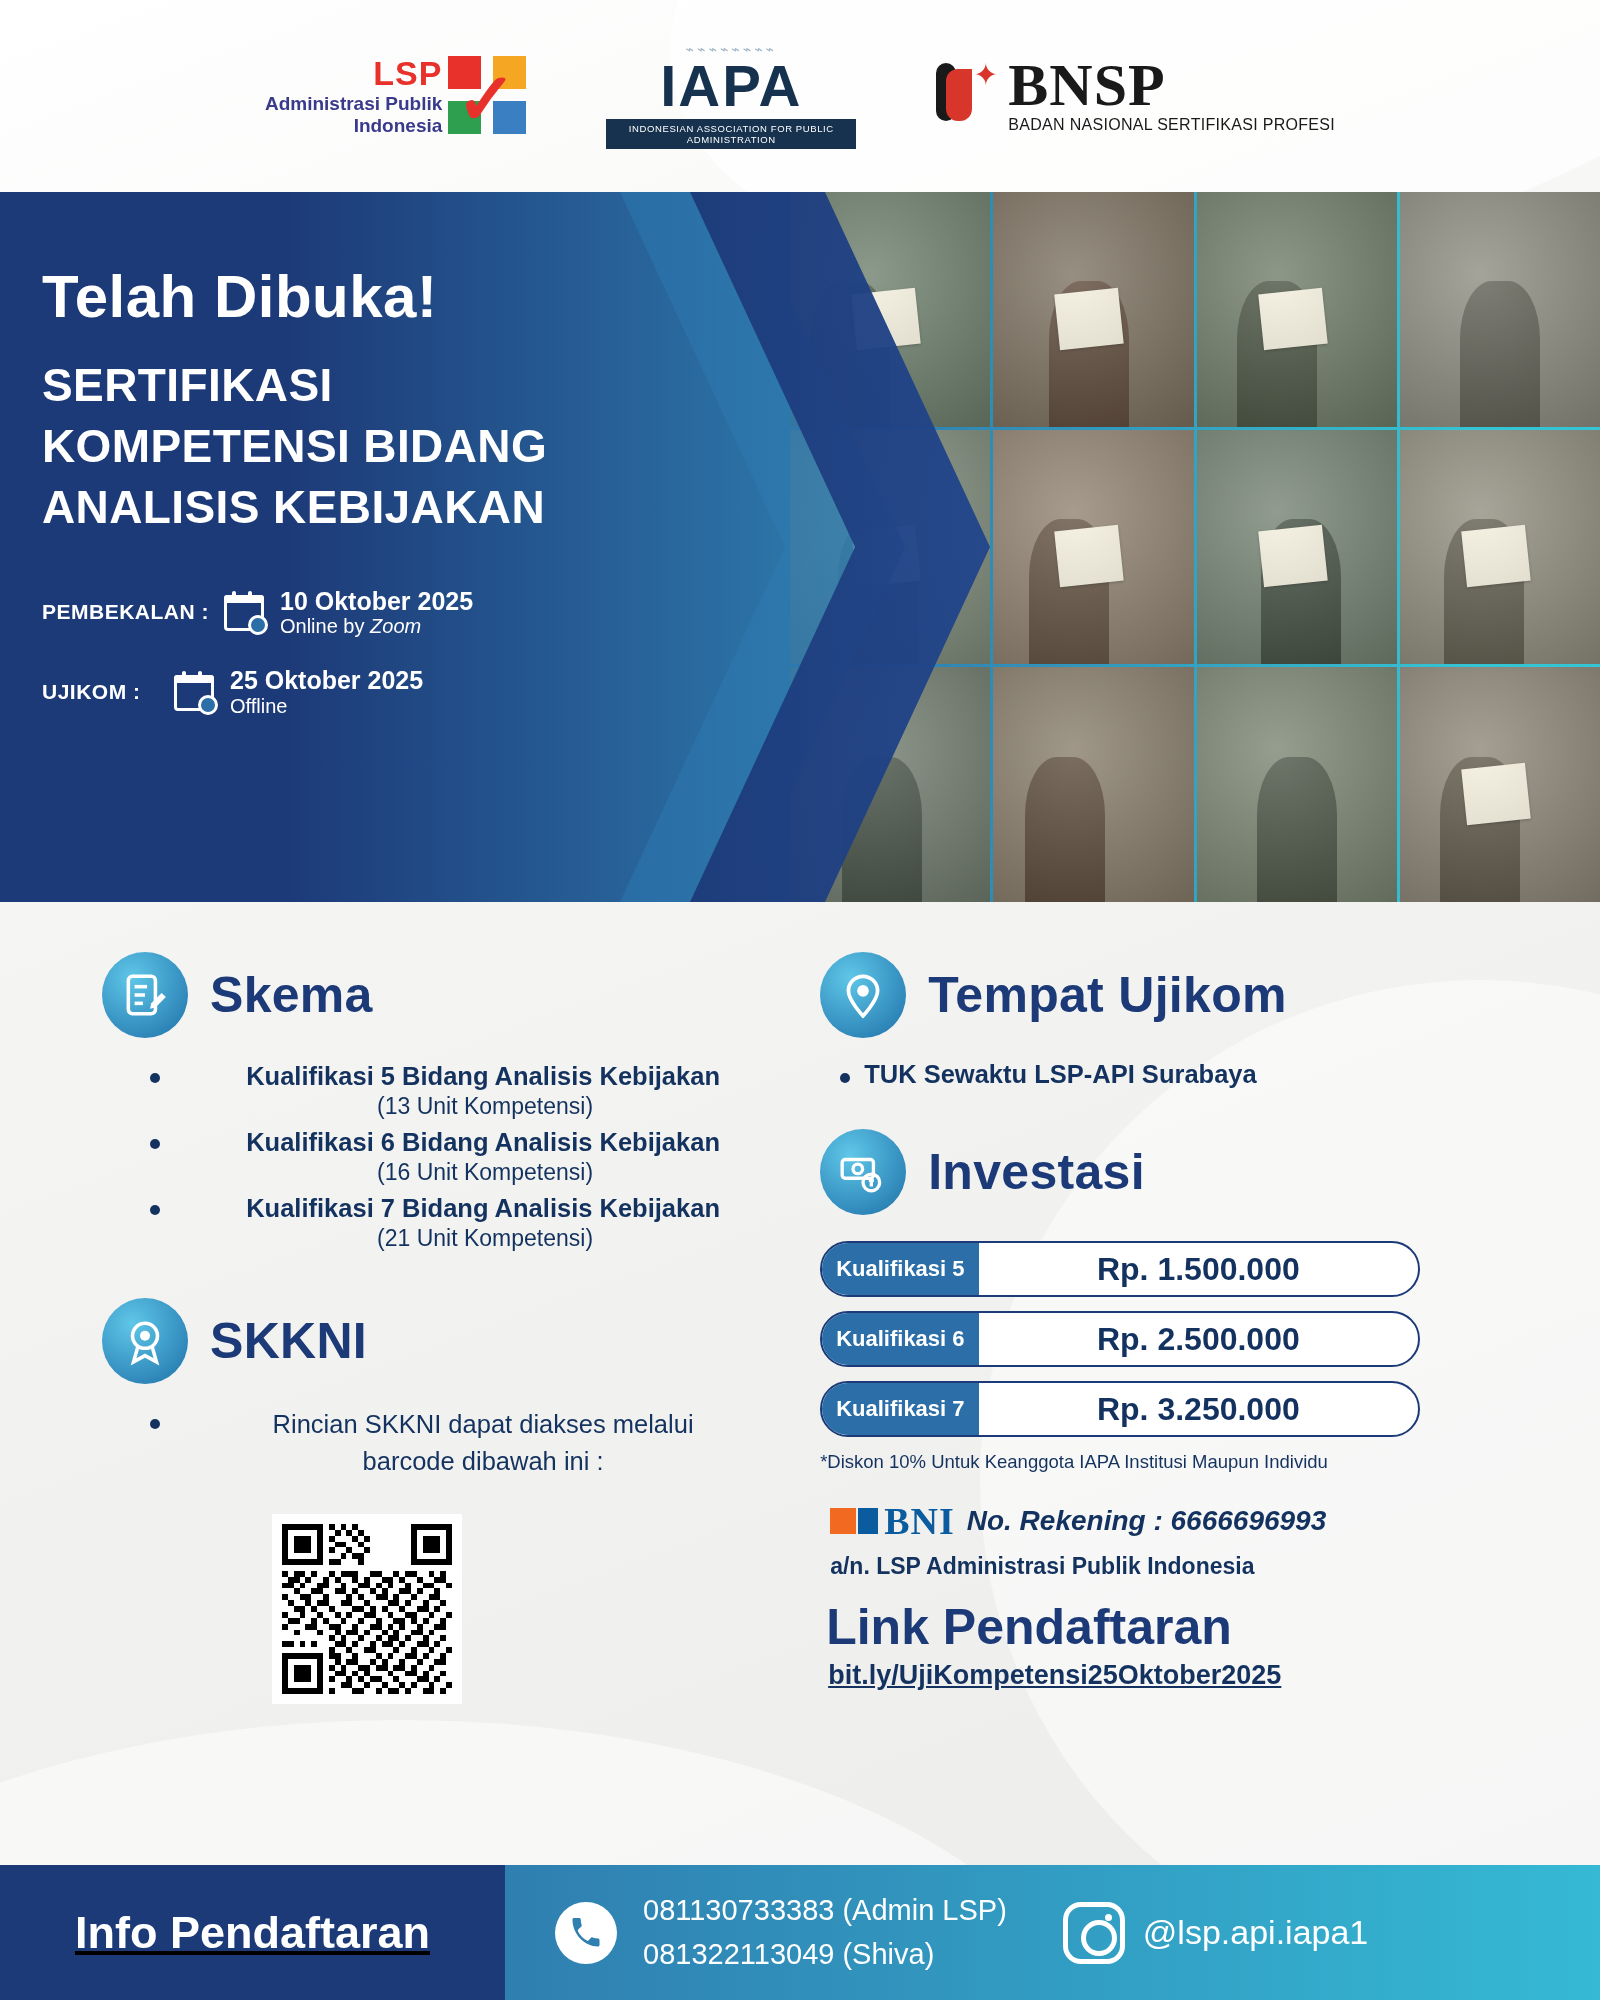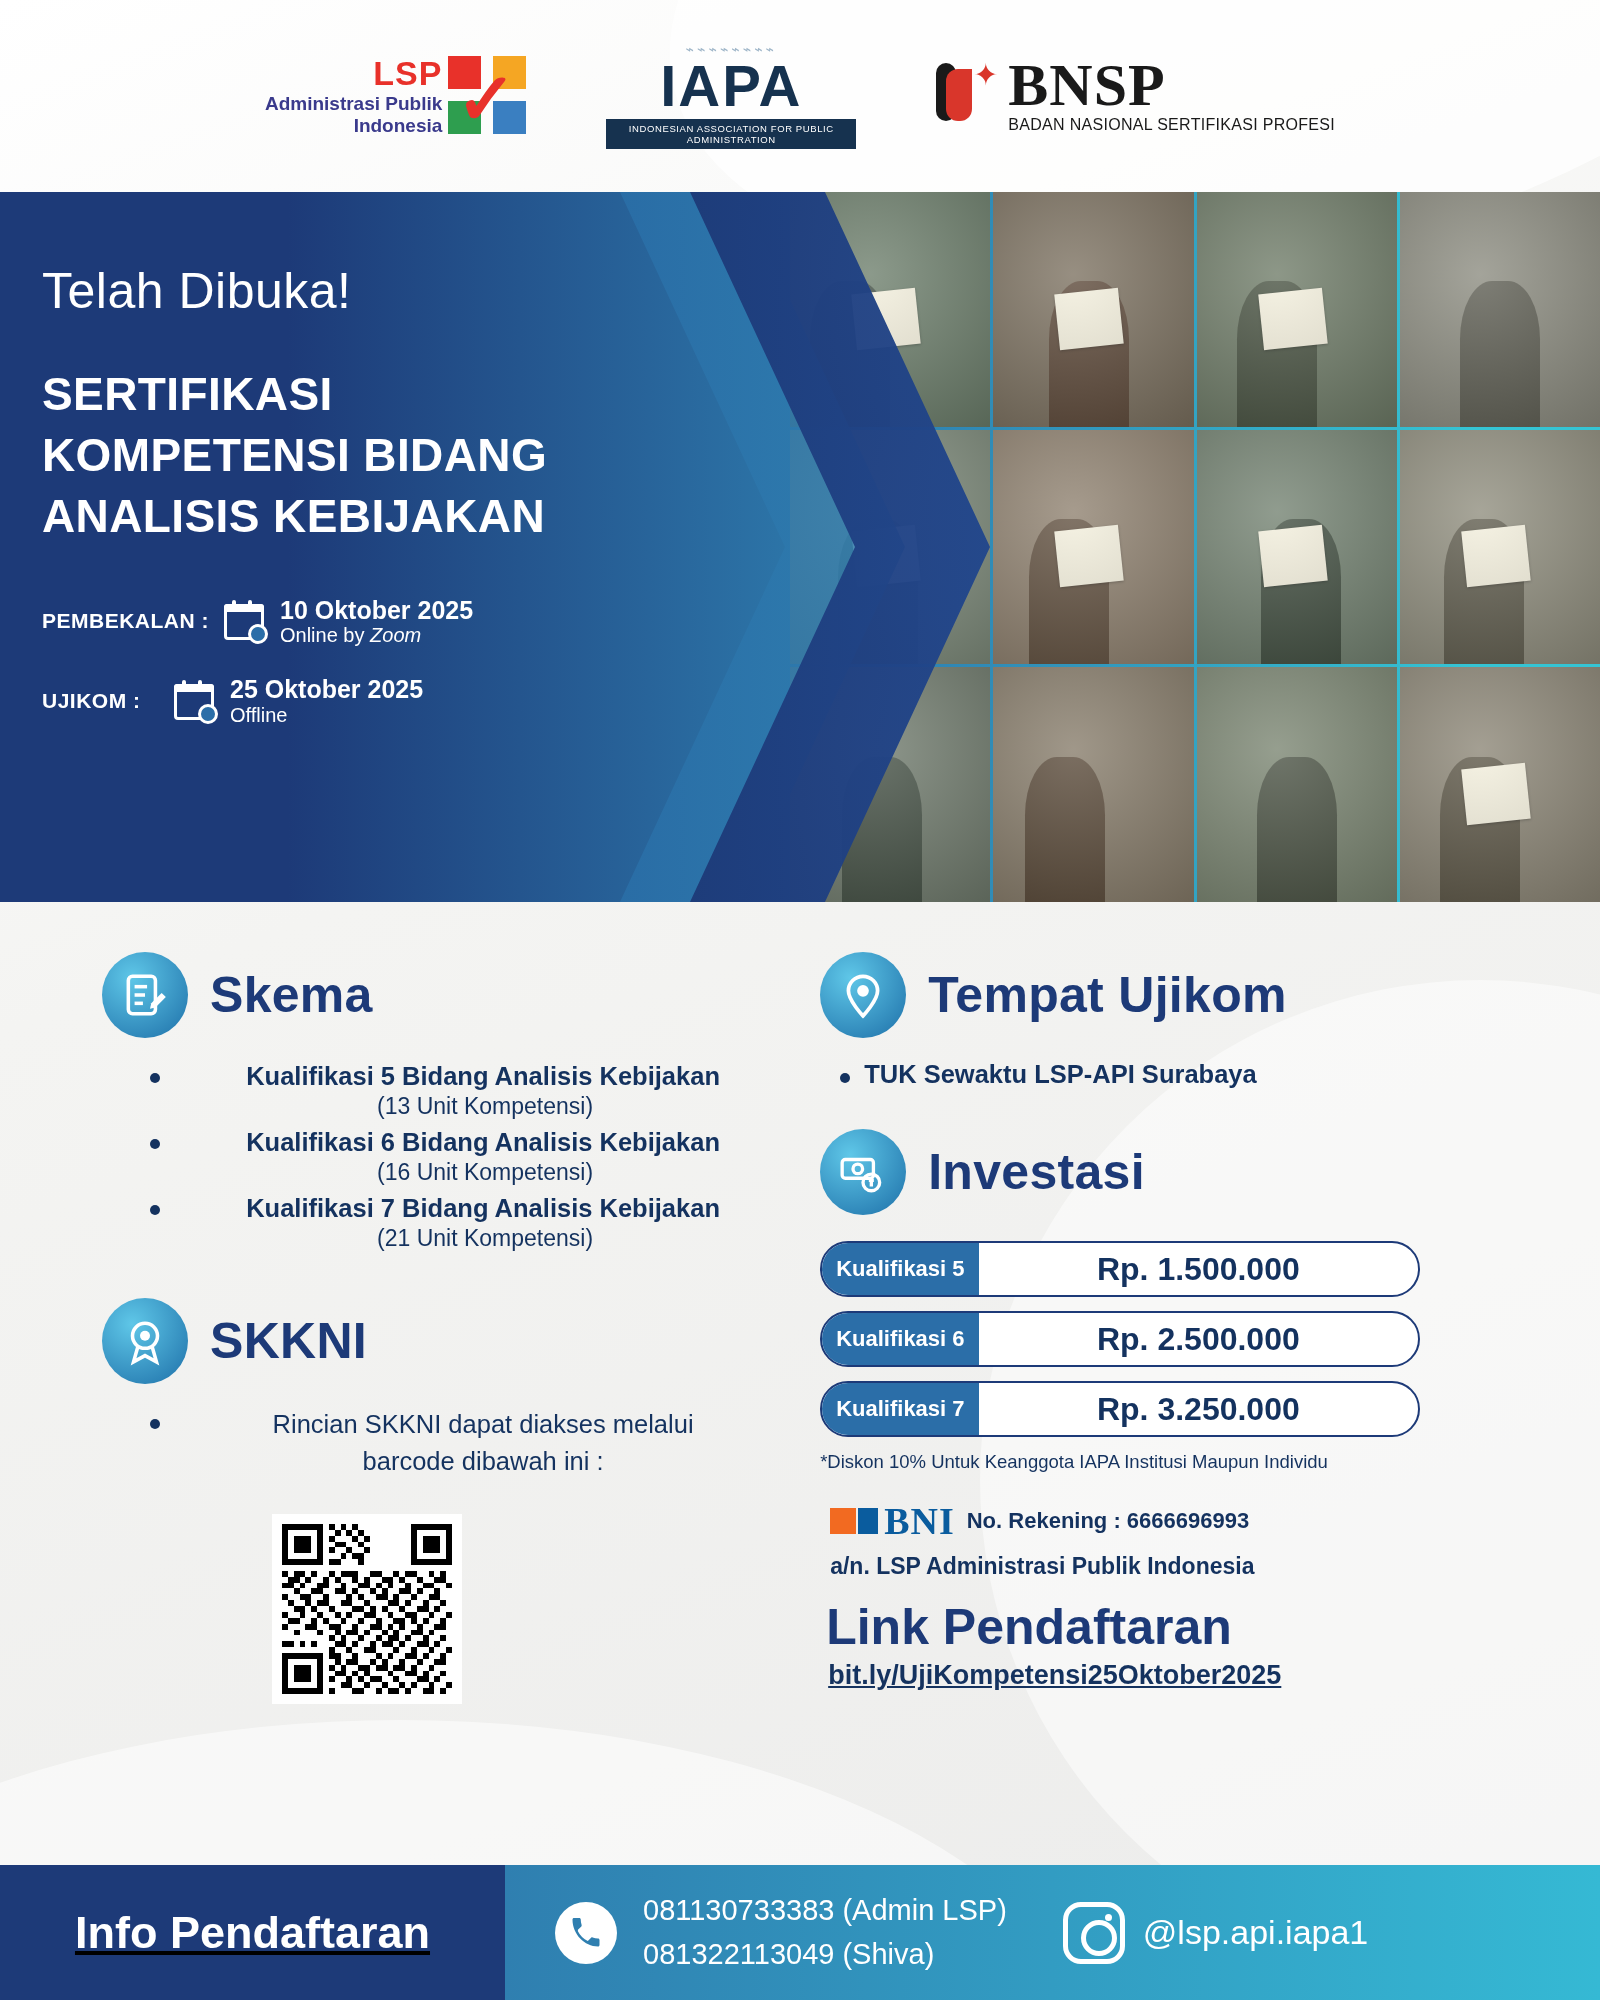--- a/index.html
+++ b/index.html
@@ -57,21 +57,21 @@
   .ph .paper { position:absolute; left:32%; top:42%; width:32%; height:24%; background:#f4f0dd; transform: rotate(-6deg); box-shadow:0 1px 3px rgba(0,0,0,.3); }
 
   .hero-arrow { position:absolute; left: 690px; top: 0; width: 300px; height: 100%;
     background: linear-gradient(90deg,#1d3a78,#21468c);
     clip-path: polygon(0 0, 45% 0, 100% 50%, 45% 100%, 0 100%, 55% 50%); opacity: .96; }
   .hero-arrow2 { position:absolute; left: 620px; top: 0; width: 300px; height: 100%;
     background: linear-gradient(90deg,#2a6fa8,#2f7fb0);
     clip-path: polygon(0 0, 40% 0, 95% 50%, 40% 100%, 0 100%, 55% 50%); opacity:.85; }
 
   .hero-text { position: absolute; left: 42px; top: 70px; color: #fff; width: 640px; z-index: 3; }
-  .hero-kicker { font-size: 50px; font-weight: 400; letter-spacing: 0.5px; margin-bottom: 44px; }
+  .hero-kicker { font-size: 60px; font-weight: 700; letter-spacing: 0.5px; margin-bottom: 24px; }
   .hero-title { font-size: 46px; font-weight: bold; line-height: 1.33; letter-spacing: 0.4px; }
 
   .dates { margin-top: 48px; }
   .date-row { display:flex; align-items:center; gap: 14px; margin-bottom: 28px; }
   .date-label { font-size: 21px; font-weight: bold; letter-spacing: 0.5px; width: 168px; }
   .date-label.small { width: 118px; }
   .cal-icon { width: 42px; height: 42px; position:relative; flex: 0 0 auto; }
   .cal-icon .body { position:absolute; inset:4px 2px 2px 0; border: 3px solid #fff; border-radius: 4px; }
   .cal-icon .top { position:absolute; left:0; right:2px; top: 4px; height: 8px; background:#fff; border-radius: 3px 3px 0 0;}
   .cal-icon .ring1, .cal-icon .ring2 { position:absolute; top:0; width:4px; height:8px; background:#fff; border-radius:2px; }
@@ -115,21 +115,21 @@
   .inv-tag { background:#2b6ea8; color:#fff; font-size: 22px; font-weight: bold; display:flex; align-items:center; padding: 0 14px; }
   .inv-val { flex:1; display:flex; align-items:center; justify-content:center; font-size: 32px; font-weight: bold; color:#14325f; }
 
   .disc { margin-top: 4px; font-size: 18.5px; color:#14325f; text-align:left; width: 600px; }
 
   .bank { display:flex; align-items:center; gap: 12px; margin-top: 26px; margin-left: 10px; }
   .bni { display:flex; align-items:center;justify-content:center; }
   .bni .sq { width: 26px; height: 26px; background:#f26a21; margin-right: 2px; }
   .bni .sq2 { width: 20px; height: 26px; background:#0a5c9e; margin-right: 6px; }
   .bni .word { font-family:"Liberation Serif", serif; font-size: 38px; font-weight:bold; color:#0a5c9e; letter-spacing:1px; }
-  .rek { font-size: 22px; font-weight: bold; color:#14325f; }
+  .rek { font-size: 28px; font-weight: bold; color:#14325f;font-style:italic; }
   .an { margin-top: 10px; margin-left: 10px; font-size: 23px; font-weight: bold; color:#14325f; }
 
   .link-head { margin-top: 18px; margin-left: 6px; font-size: 50px; font-weight: bold; color:#1d3a78; }
   .link-url { margin-left: 8px; margin-top: 4px; font-size: 27px; font-weight: bold; color:#14325f; text-decoration: underline; }
 
   
   .footer { position:absolute; left:0; bottom:0; width: 1600px; height: 135px; display:flex; z-index: 8; }
   .f-left { width: 505px; background:#1d3a78; display:flex; align-items:center; justify-content:center;text-decoration:underline; }
   .f-left span { color:#fff; font-size: 45px; font-weight: bold; }
   .f-right { flex:1; background: linear-gradient(90deg,#2f7fb0,#35b9d4); display:flex; align-items:center; padding-left: 50px; gap: 26px; }

